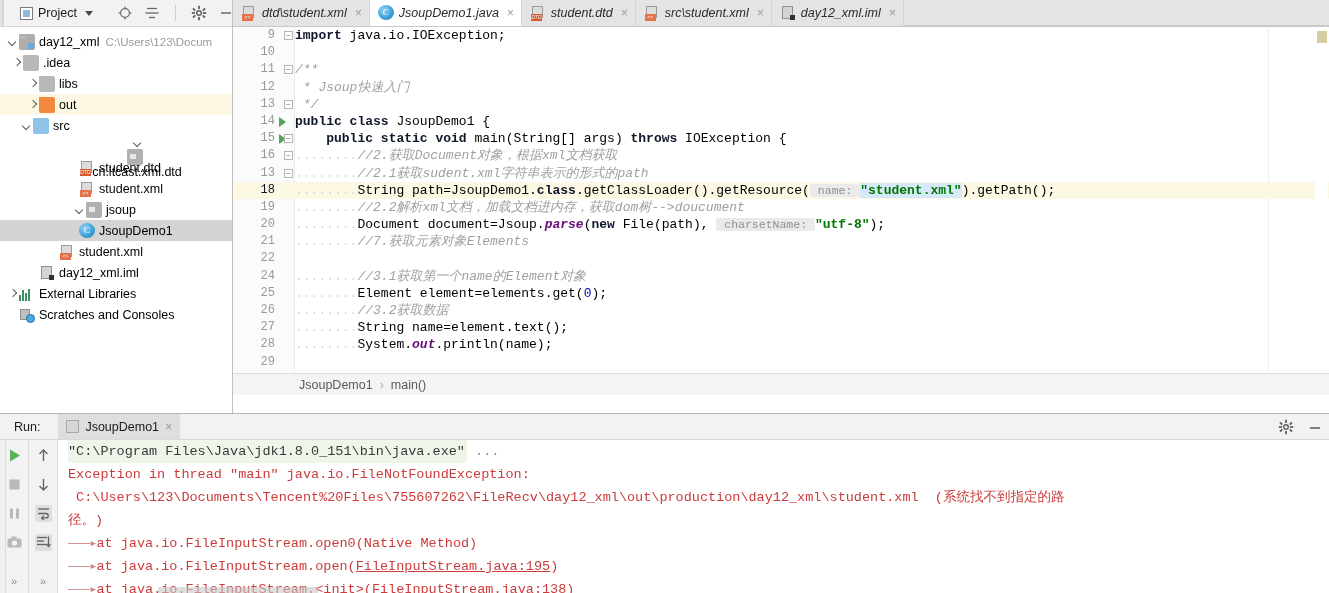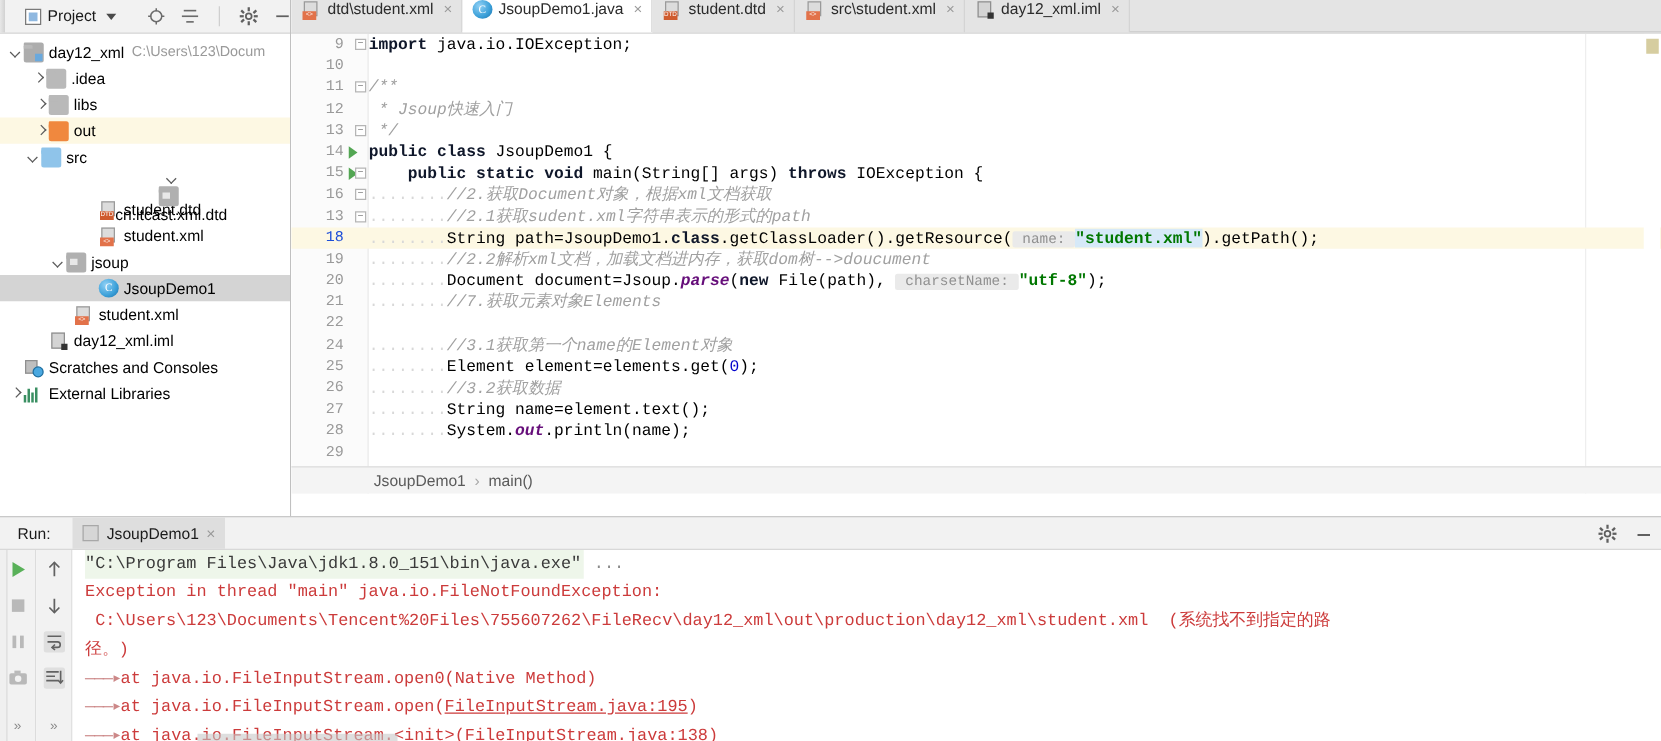--- a/index.html
+++ b/index.html
@@ -134,23 +134,23 @@
   
   #editor-area {
     position: absolute; left: 233px; top: 0; right: 0; height: 413px;
     background: #fff;
   }
   #tabs {
     height: 27px; background: #f2f2f2; display: flex; align-items: stretch;
     border-bottom: 1px solid #c9c9c9; overflow: hidden;
   }
   .tab {
-    display: flex; gap: 5px;
+    display: flex; align-items: center; gap: 5px;
     padding: 0 7px 0 8px; font-size: 12.5px; color: #2b2b2b;
-    border-right: 1px solid #d4d4d4; background: #e4e4e4; white-space: nowrap;
+    border-right: 1px solid #d4d4d4; background: #e4e4e4; white-space: nowrap; font-style: italic;
   }
   .tab.active { background: #ffffff; border-bottom: 1px solid #fff; }
   .tab .x { color: #9a9a9a; font-size: 12px; margin-left: 3px; }
   .tabs-filler { flex: 1; background: #e4e4e4; border-bottom: 1px solid #c9c9c9; }
 
   #code-wrap { position: relative; height: 368px; overflow: hidden; background: #fff; }
   #gutter {
     position: absolute; left: 0; top: 0; width: 62px; height: 100%;
     background: #fbfbfb; border-right: 1px solid #eaeaea;
   }
@@ -168,21 +168,21 @@
     border-left: 7px solid #53a653; border-top: 5px solid transparent;
     border-bottom: 5px solid transparent;
   }
   .code-line .fold {
     position: absolute; left: 51px; top: 4px; width: 9px; height: 9px;
     border: 1px solid #b5b5b5; color: #777; font-size: 8px; line-height: 7px;
     text-align: center; background: #fff;
   }
   .code-line .txt { position: absolute; left: 62px; }
   .code-line.hl { background: #fdf8e3; }
-  .code-line.hl .lnum { color: #1d4ed8; }
+  .code-line.hl .lnum { color: #0f172a; }
   .indent { color: #d8d8d8; }
   .kw { color: #0f172a; font-weight: bold; }
   .cmt { color: #a0a0a0; font-style: italic; }
   .str { color: #007700; font-weight: bold; }
   .strhl { background: #d6e9f8; }
   .num { color: #0000cc; }
   .fld { color: #660e7a; font-style: italic; font-weight: bold; }
   .hint {
     color: #909090; background: #eaeaea; border-radius: 2px;
     font-size: 11.5px; padding: 0 1px;
@@ -314,21 +314,21 @@
       </div>
     </div>
 
     <div id="tree">
         <div class="tree-row" style="padding-left: 6px;">
           <span class="arrow down"></span>
           <span class="ic ic-folder module"></span>
           <span class="nm-bold">day12_xml</span>
           <span class="proj-path">C:\Users\123\Docum</span>
         </div>
-        <div class="tree-row" style="padding-left: 24px;">
+        <div class="tree-row" style="padding-left: 10px;">
           <span class="arrow right"></span>
           <span class="ic ic-folder"></span>
           <span>.idea</span>
         </div>
         <div class="tree-row" style="padding-left: 26px;">
           <span class="arrow right"></span>
           <span class="ic ic-folder"></span>
           <span>libs</span>
         </div>
         <div class="tree-row highlight" style="padding-left: 26px;">
@@ -355,21 +355,21 @@
           <span>student.dtd</span>
         </div>
         <div class="tree-row" style="padding-left: 66px;">
           <span class="arrow"></span>
           <span class="ic ic-file">
             <span class="sheet"></span>
             <span class="badge">&lt;&gt;</span>
           </span>
           <span>student.xml</span>
         </div>
-        <div class="tree-row" style="padding-left: 40px;">
+        <div class="tree-row" style="padding-left: 73px;">
           <span class="arrow down"></span>
           <span class="ic ic-folder pkg"></span>
           <span>jsoup</span>
         </div>
         <div class="tree-row sel" style="padding-left: 66px;">
           <span class="arrow"></span>
           <span class="ic ic-class">C</span>
           <span>JsoupDemo1</span>
         </div>
         <div class="tree-row" style="padding-left: 46px;">
@@ -380,38 +380,38 @@
           </span>
           <span>student.xml</span>
         </div>
         <div class="tree-row" style="padding-left: 26px;">
           <span class="arrow"></span>
           <span class="ic ic-iml">
             <span class="sheet2"></span>
             <span class="dot2"></span>
           </span>
           <span>day12_xml.iml</span>
-        </div>
-        <div class="tree-row" style="padding-left: 6px;">
-          <span class="arrow"></span>
-          <span class="ic ic-scr">
-            <span class="sq"></span>
-            <span class="clk"></span>
-          </span>
-          <span>Scratches and Consoles</span>
         </div>
         <div class="tree-row" style="padding-left: 6px;">
           <span class="arrow right"></span>
           <span class="ic ic-lib">
             <i style="height:6px"></i>
             <i style="height:11px"></i>
             <i style="height:8px"></i>
             <i style="height:12px"></i>
           </span>
           <span>External Libraries</span>
+        </div>
+        <div class="tree-row" style="padding-left: 6px;">
+          <span class="arrow"></span>
+          <span class="ic ic-scr">
+            <span class="sq"></span>
+            <span class="clk"></span>
+          </span>
+          <span>Scratches and Consoles</span>
         </div>
       </div>
   </div>
 
   <div id="editor-area">
     <div id="tabs">
         <div class="tab">
           <span class="ic ic-file" style="margin-right: 0px;">
             <span class="sheet"></span>
             <span class="badge">&lt;&gt;</span>

